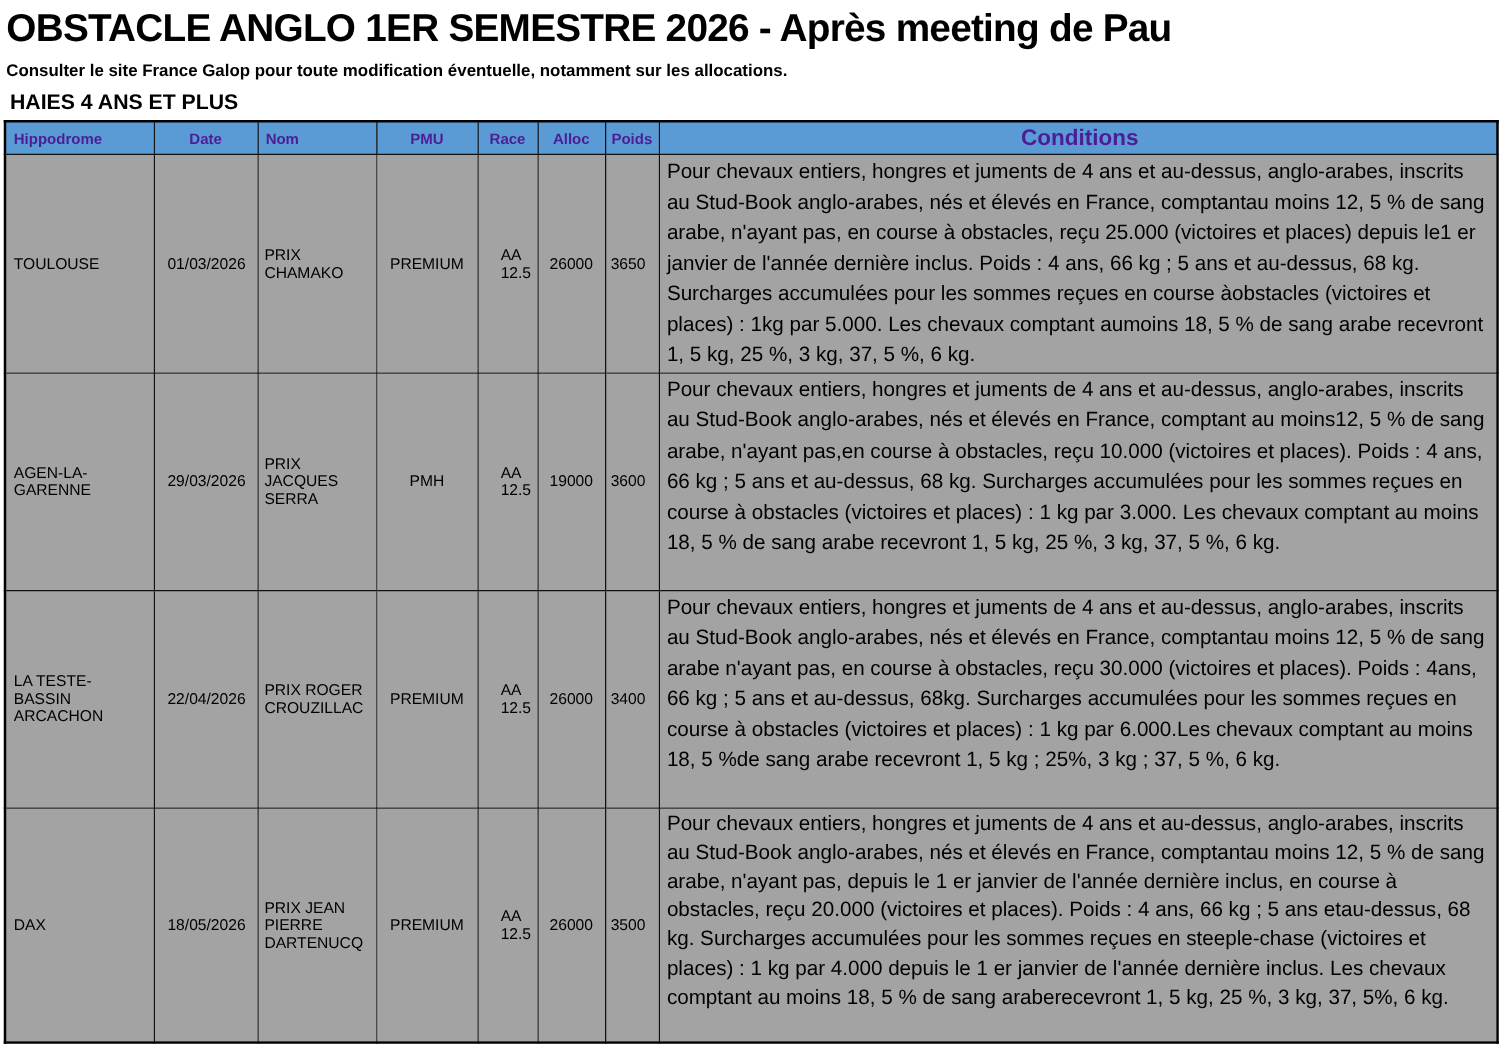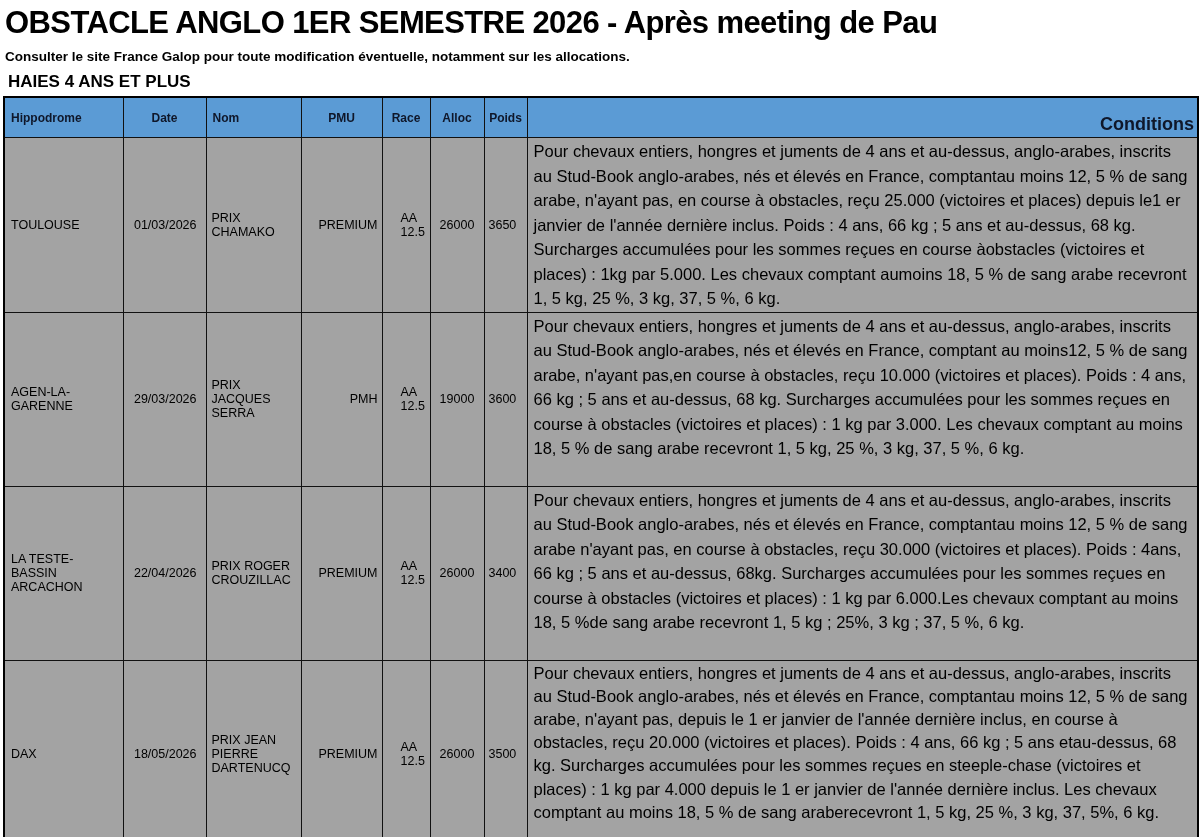--- a/index.html
+++ b/index.html
@@ -37,45 +37,45 @@
     table-layout: fixed;
     margin-left: 3px;
     width: 1194px;
     border: 2px solid #000000;
   }
   .races th, .races td {
     border: 1.5px solid #111111;
   }
   .races th {
     background: #5B9BD5;
-    color: #0f172a;
+    color: #4c1d95;
     font-size: 12px;
     font-weight: bold;
     text-align: center;
     padding: 4px 3px;
     height: 26px;
   }
   .races th.h-left { text-align: left; padding-left: 6px; }
   .races th.h-cond {
     font-size: 18px;
-    text-align: right;
-    padding: 16px 3px 2px 6px;
+    text-align: center;
+    padding: 2px 3px 2px 6px;
     vertical-align: bottom;
   }
   .races td {
     font-size: 12.5px;
     vertical-align: middle;
     padding: 2px 4px;
     background: #a3a3a3;
     overflow: hidden;
   }
   td.c-hippo { text-align: left; padding-left: 6px; }
   td.c-date  { text-align: right; padding-right: 9px; }
   td.c-nom   { text-align: left; padding-left: 5px; }
-  td.c-pmu   { text-align: right; }
+  td.c-pmu   { text-align: center; }
   td.c-race  { text-align: left; padding: 2px 2px 2px 18px; }
   td.c-alloc { text-align: center; }
   td.c-dist  { text-align: left; }
   td.c-cond {
     font-size: 16.5px;
     line-height: 24.5px;
     text-align: left;
     vertical-align: top;
     padding: 1px 4px 1px 6px;
   }

